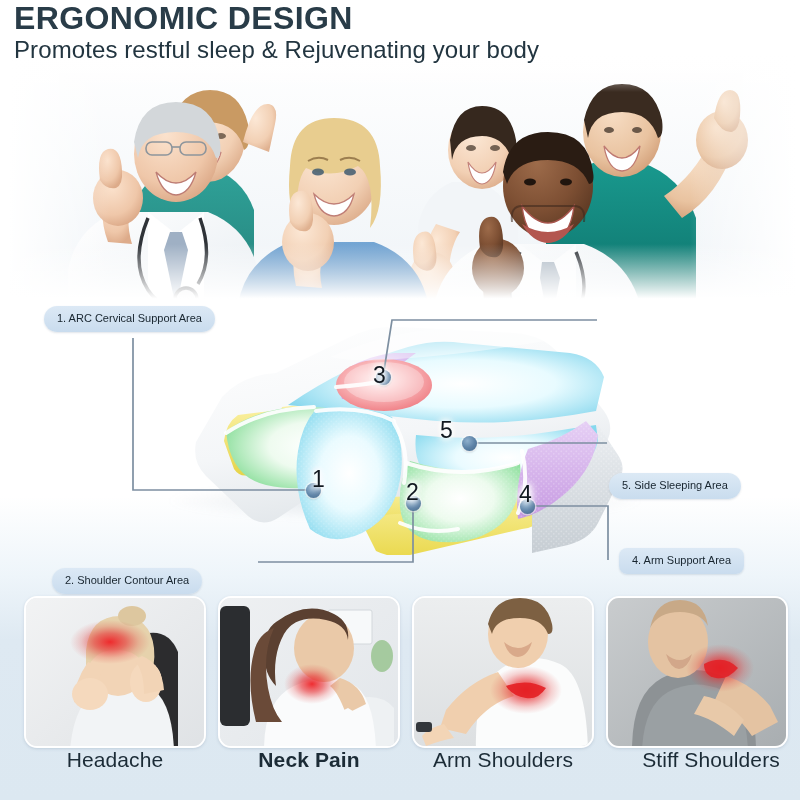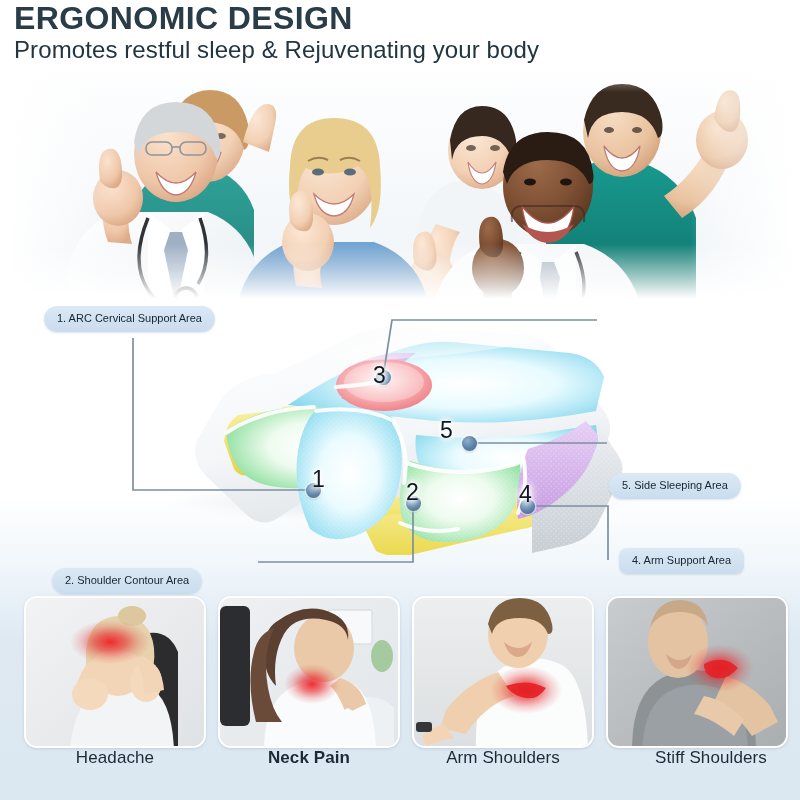--- a/index.html
+++ b/index.html
@@ -75,21 +75,21 @@
     position:absolute; left:0; top:592px; width:800px; height:208px; z-index:30;
   }
   .card{
     position:absolute; top:4px; width:182px; height:152px;
     border-radius:13px; overflow:hidden; background:#e9edf0;
     border:2px solid #ffffff;
     box-shadow:0 1px 3px rgba(90,115,140,.22);
   }
   .cardcap{
     position:absolute; top:156px; width:182px; text-align:center;
-    font-size:17px; color:#1b2b36; letter-spacing:.1px;
+    font-size:21px; color:#1b2b36; letter-spacing:.1px;
   }
 </style>
 </head>
 <body>
 
 <div id="page">
 
   <div class="hdr">
     <h1>ERGONOMIC DESIGN</h1>
     <h2>Promotes restful sleep &amp; Rejuvenating your body</h2>

